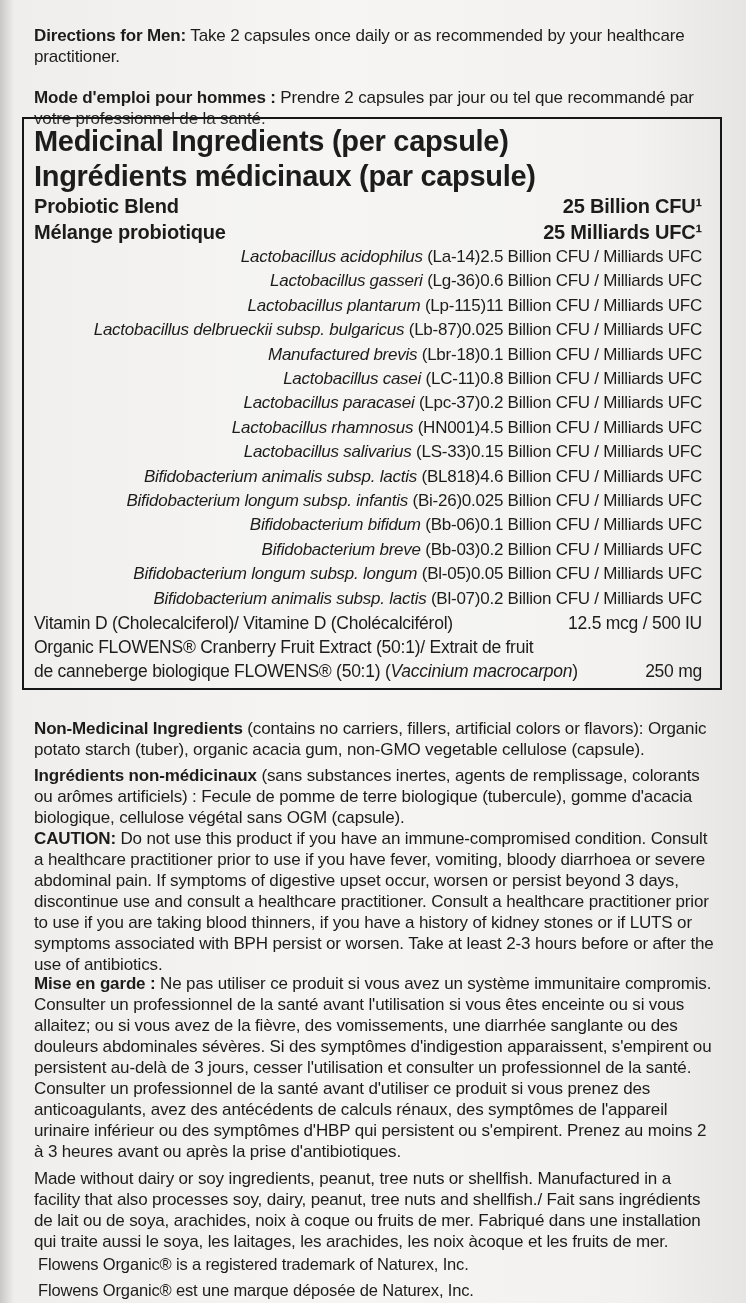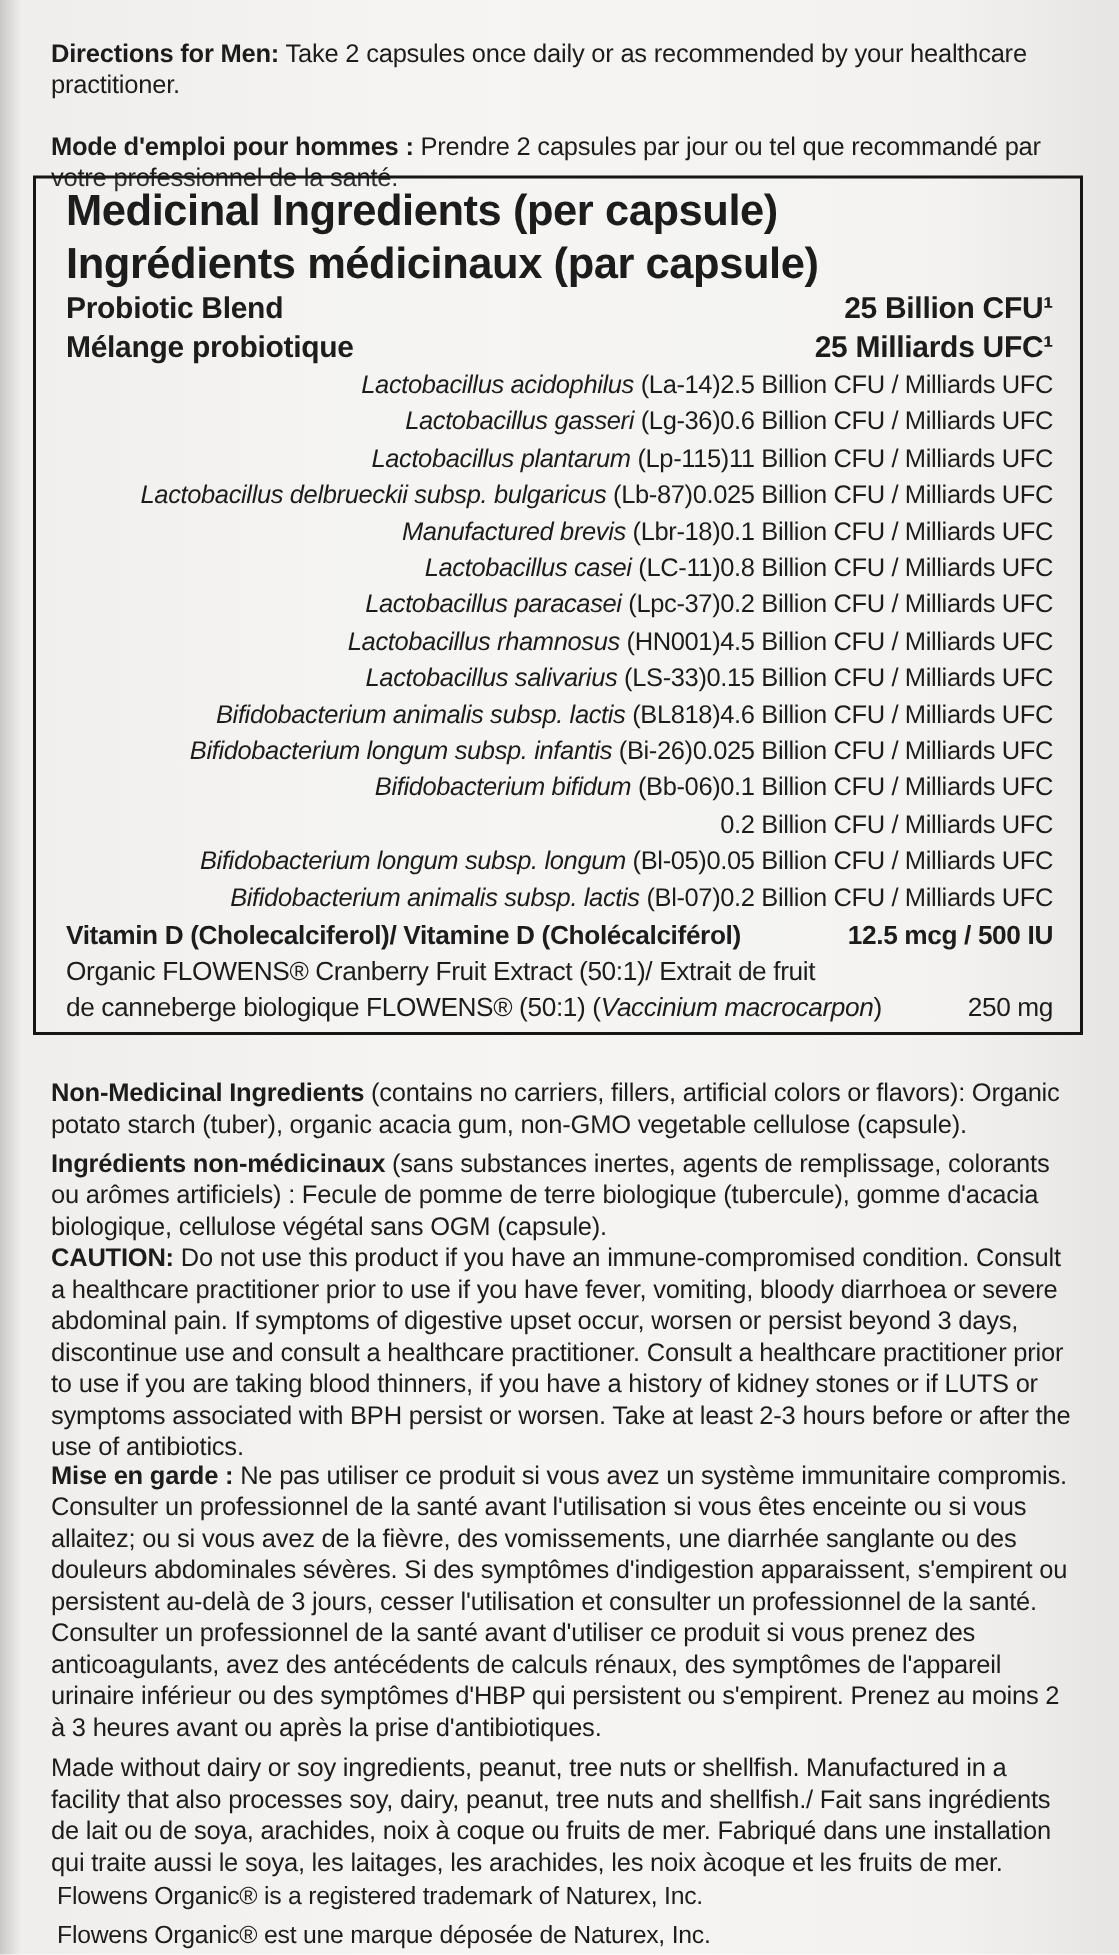--- a/index.html
+++ b/index.html
@@ -12,33 +12,33 @@
   #label{position:relative;width:746px;height:1303px;}
   .para{
     position:absolute;left:34px;width:680px;
     font-size:17px;line-height:21px;letter-spacing:-0.15px;
   }
   .para b{font-weight:700;}
   
   #med-box{
     position:absolute;top:117px;left:22px;width:700px;height:573px;
     border:2.5px solid #161616;box-sizing:border-box;
-    padding:5px 18px 4px 20px;
+    padding:5px 18px 4px 10px;
     background:rgba(255,255,255,0.08);
   }
   .box-title{font-size:29px;font-weight:700;line-height:35px;letter-spacing:-0.3px;white-space:nowrap;}
   .blend-row{display:flex;justify-content:space-between;align-items:baseline;
     font-size:20px;font-weight:700;line-height:25.5px;letter-spacing:-0.2px;gap:16px;}
   .strain-row{display:flex;justify-content:flex-end;align-items:baseline;
     font-size:17px;line-height:24.4px;letter-spacing:-0.25px;}
   .strain-name{padding-left:16px;white-space:nowrap;}
   .strain-name i{font-style:italic;}
   .amount{white-space:nowrap;text-align:right;flex-shrink:0;}
   .plain-row{display:flex;justify-content:space-between;align-items:baseline;
-    font-size:17.5px;line-height:24px;letter-spacing:-0.25px;font-weight:bold;}
+    font-size:17.5px;line-height:24px;letter-spacing:-0.25px;}
   .flowens-row{display:flex;justify-content:space-between;align-items:flex-end;
     font-size:17.5px;line-height:24px;letter-spacing:-0.25px;}
   .tm-line{position:absolute;left:38px;width:680px;font-size:16.5px;line-height:26px;letter-spacing:-0.15px;}
 </style>
 </head>
 <body>
 
 <div id="label">
 
   <p class="para" style="top:8px"><b>Directions for Men:</b> <span>Take 2 capsules once daily or as recommended by your healthcare practitioner.</span></p>
@@ -100,20 +100,21 @@
     </div>
     <div class="strain-row">
       <span class="strain-name"><i>Bifidobacterium longum subsp. infantis</i> <span>(Bi-26)</span></span>
       <span class="amount">0.025 Billion CFU / Milliards UFC</span>
     </div>
     <div class="strain-row">
       <span class="strain-name"><i>Bifidobacterium bifidum</i> <span>(Bb-06)</span></span>
       <span class="amount">0.1 Billion CFU / Milliards UFC</span>
     </div>
     <div class="strain-row">
+      <span class="strain-name"><i>Bifidobacterium breve</i> <span>(Bb-03)</span></span>
       <span class="amount">0.2 Billion CFU / Milliards UFC</span>
     </div>
     <div class="strain-row">
       <span class="strain-name"><i>Bifidobacterium longum subsp. longum</i> <span>(Bl-05)</span></span>
       <span class="amount">0.05 Billion CFU / Milliards UFC</span>
     </div>
     <div class="strain-row">
       <span class="strain-name"><i>Bifidobacterium animalis subsp. lactis</i> <span>(Bl-07)</span></span>
       <span class="amount">0.2 Billion CFU / Milliards UFC</span>
     </div>

